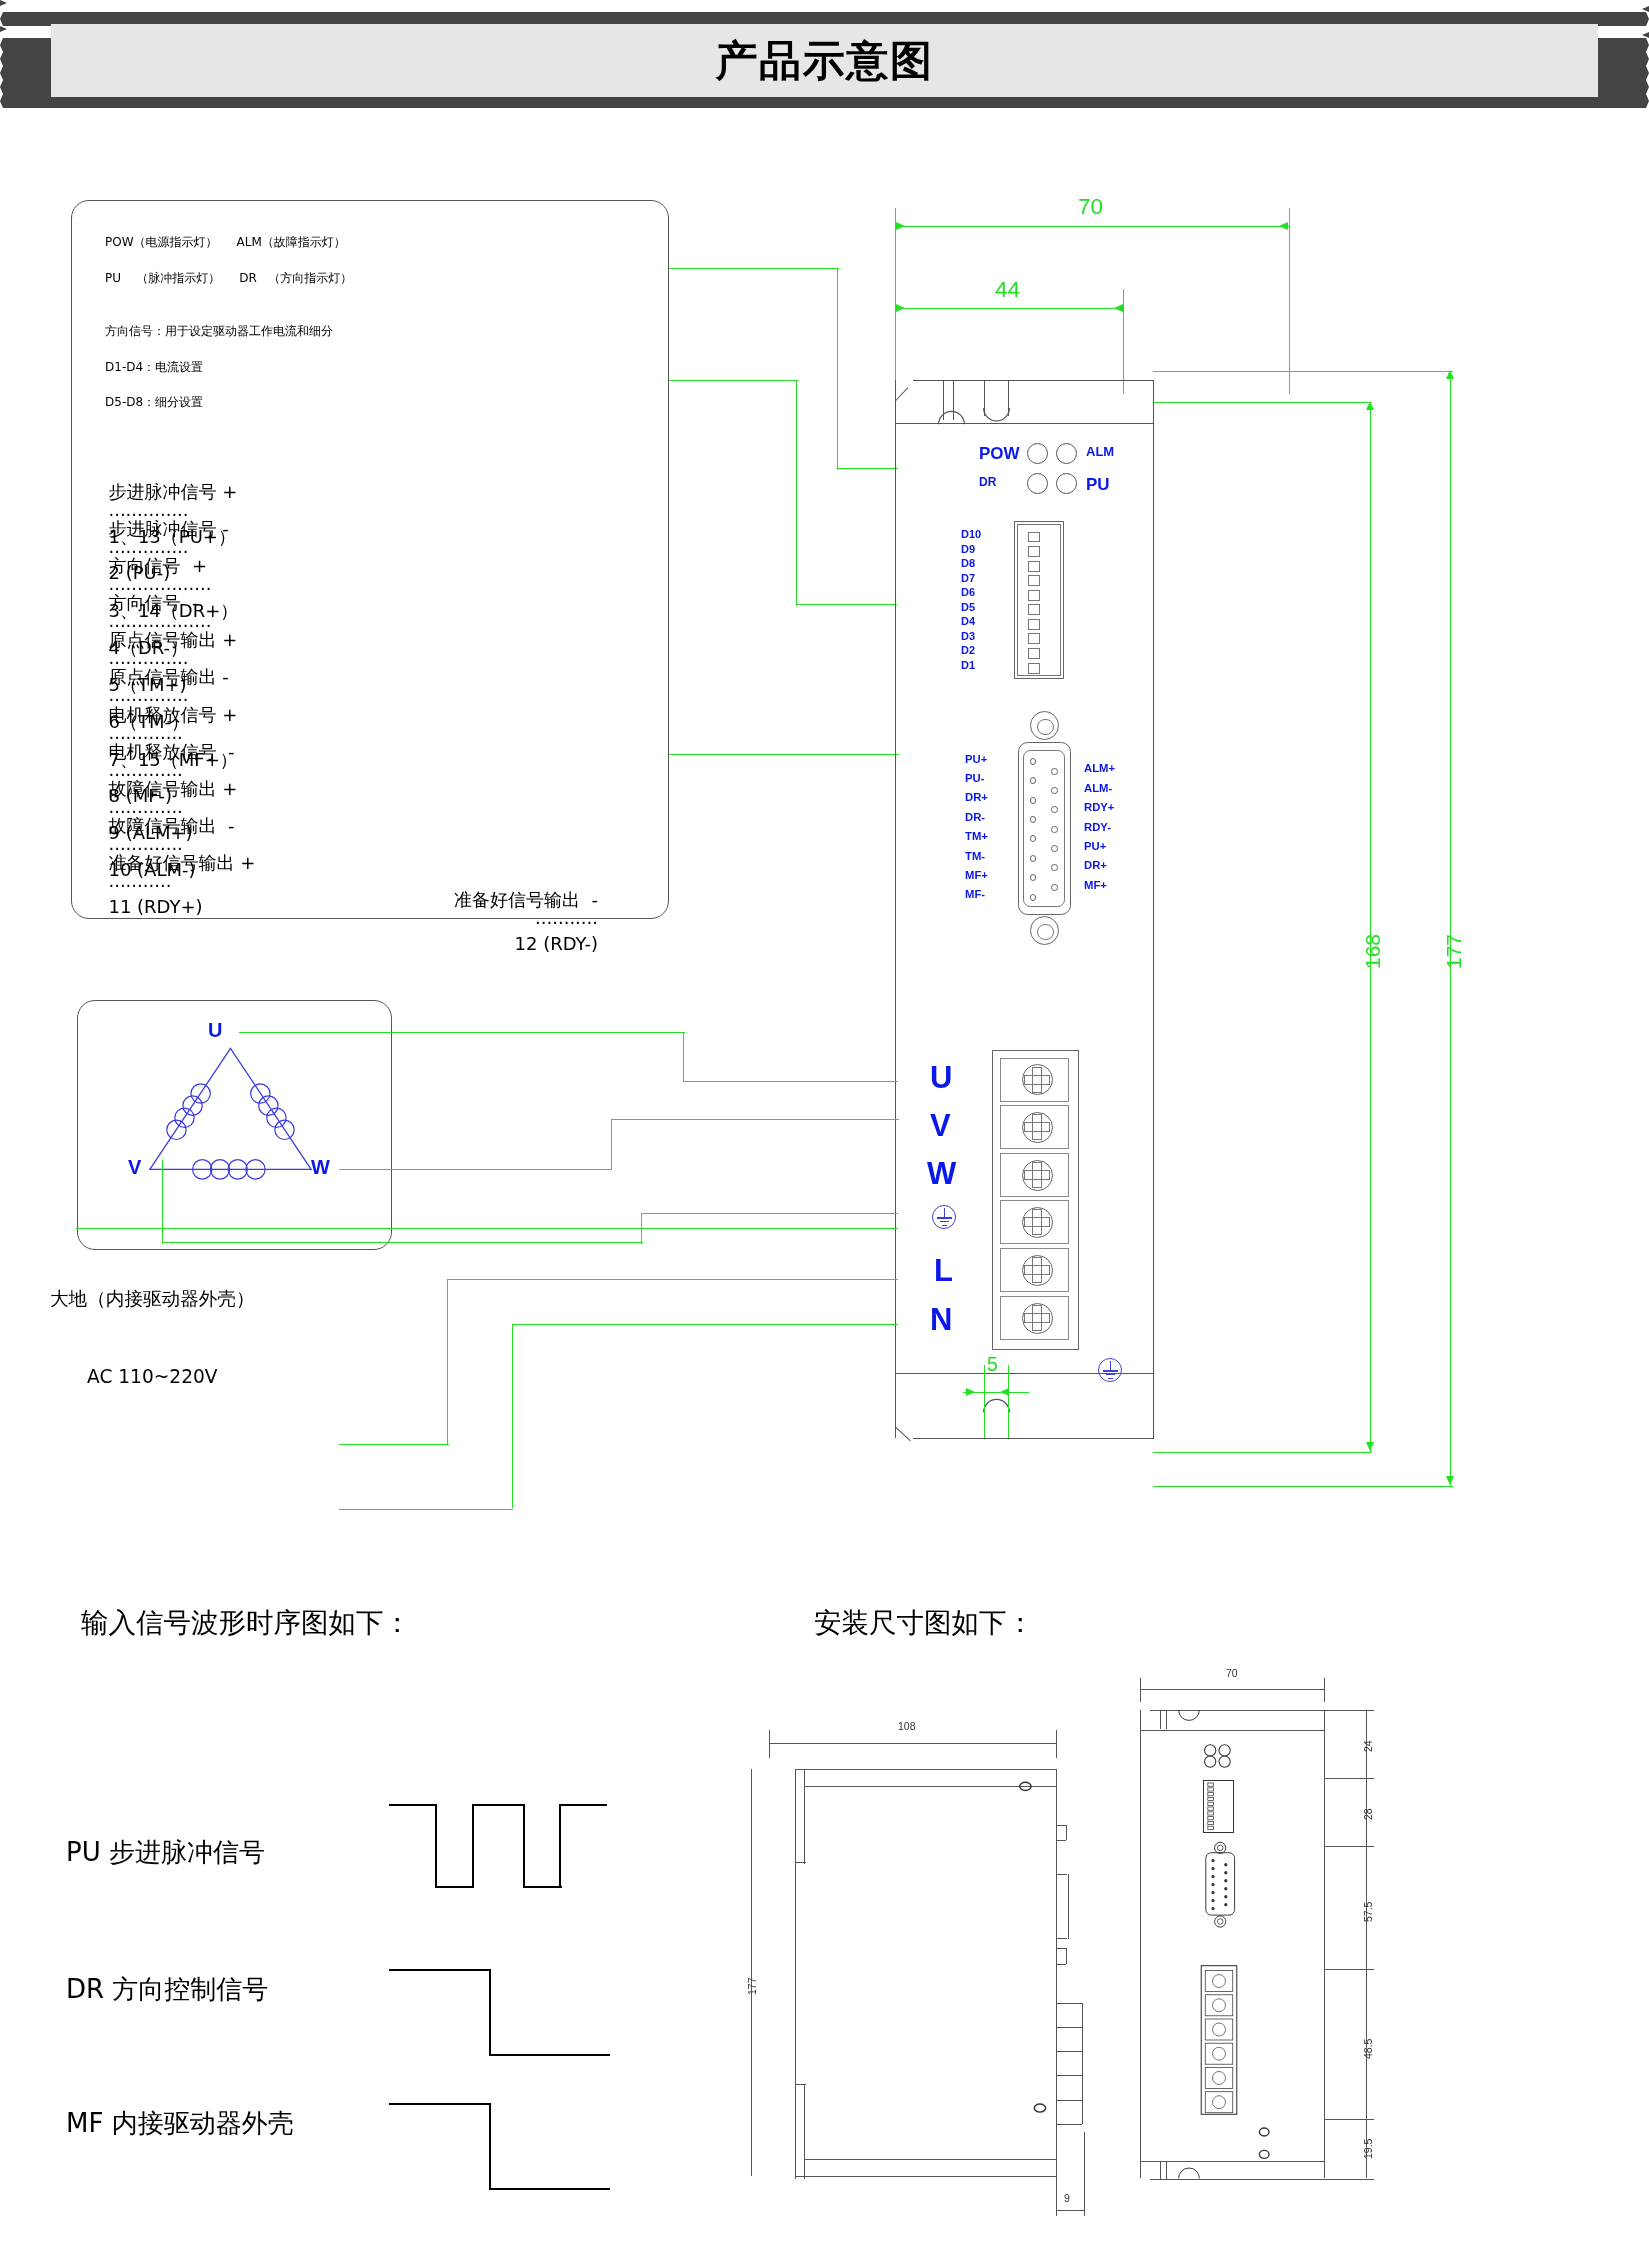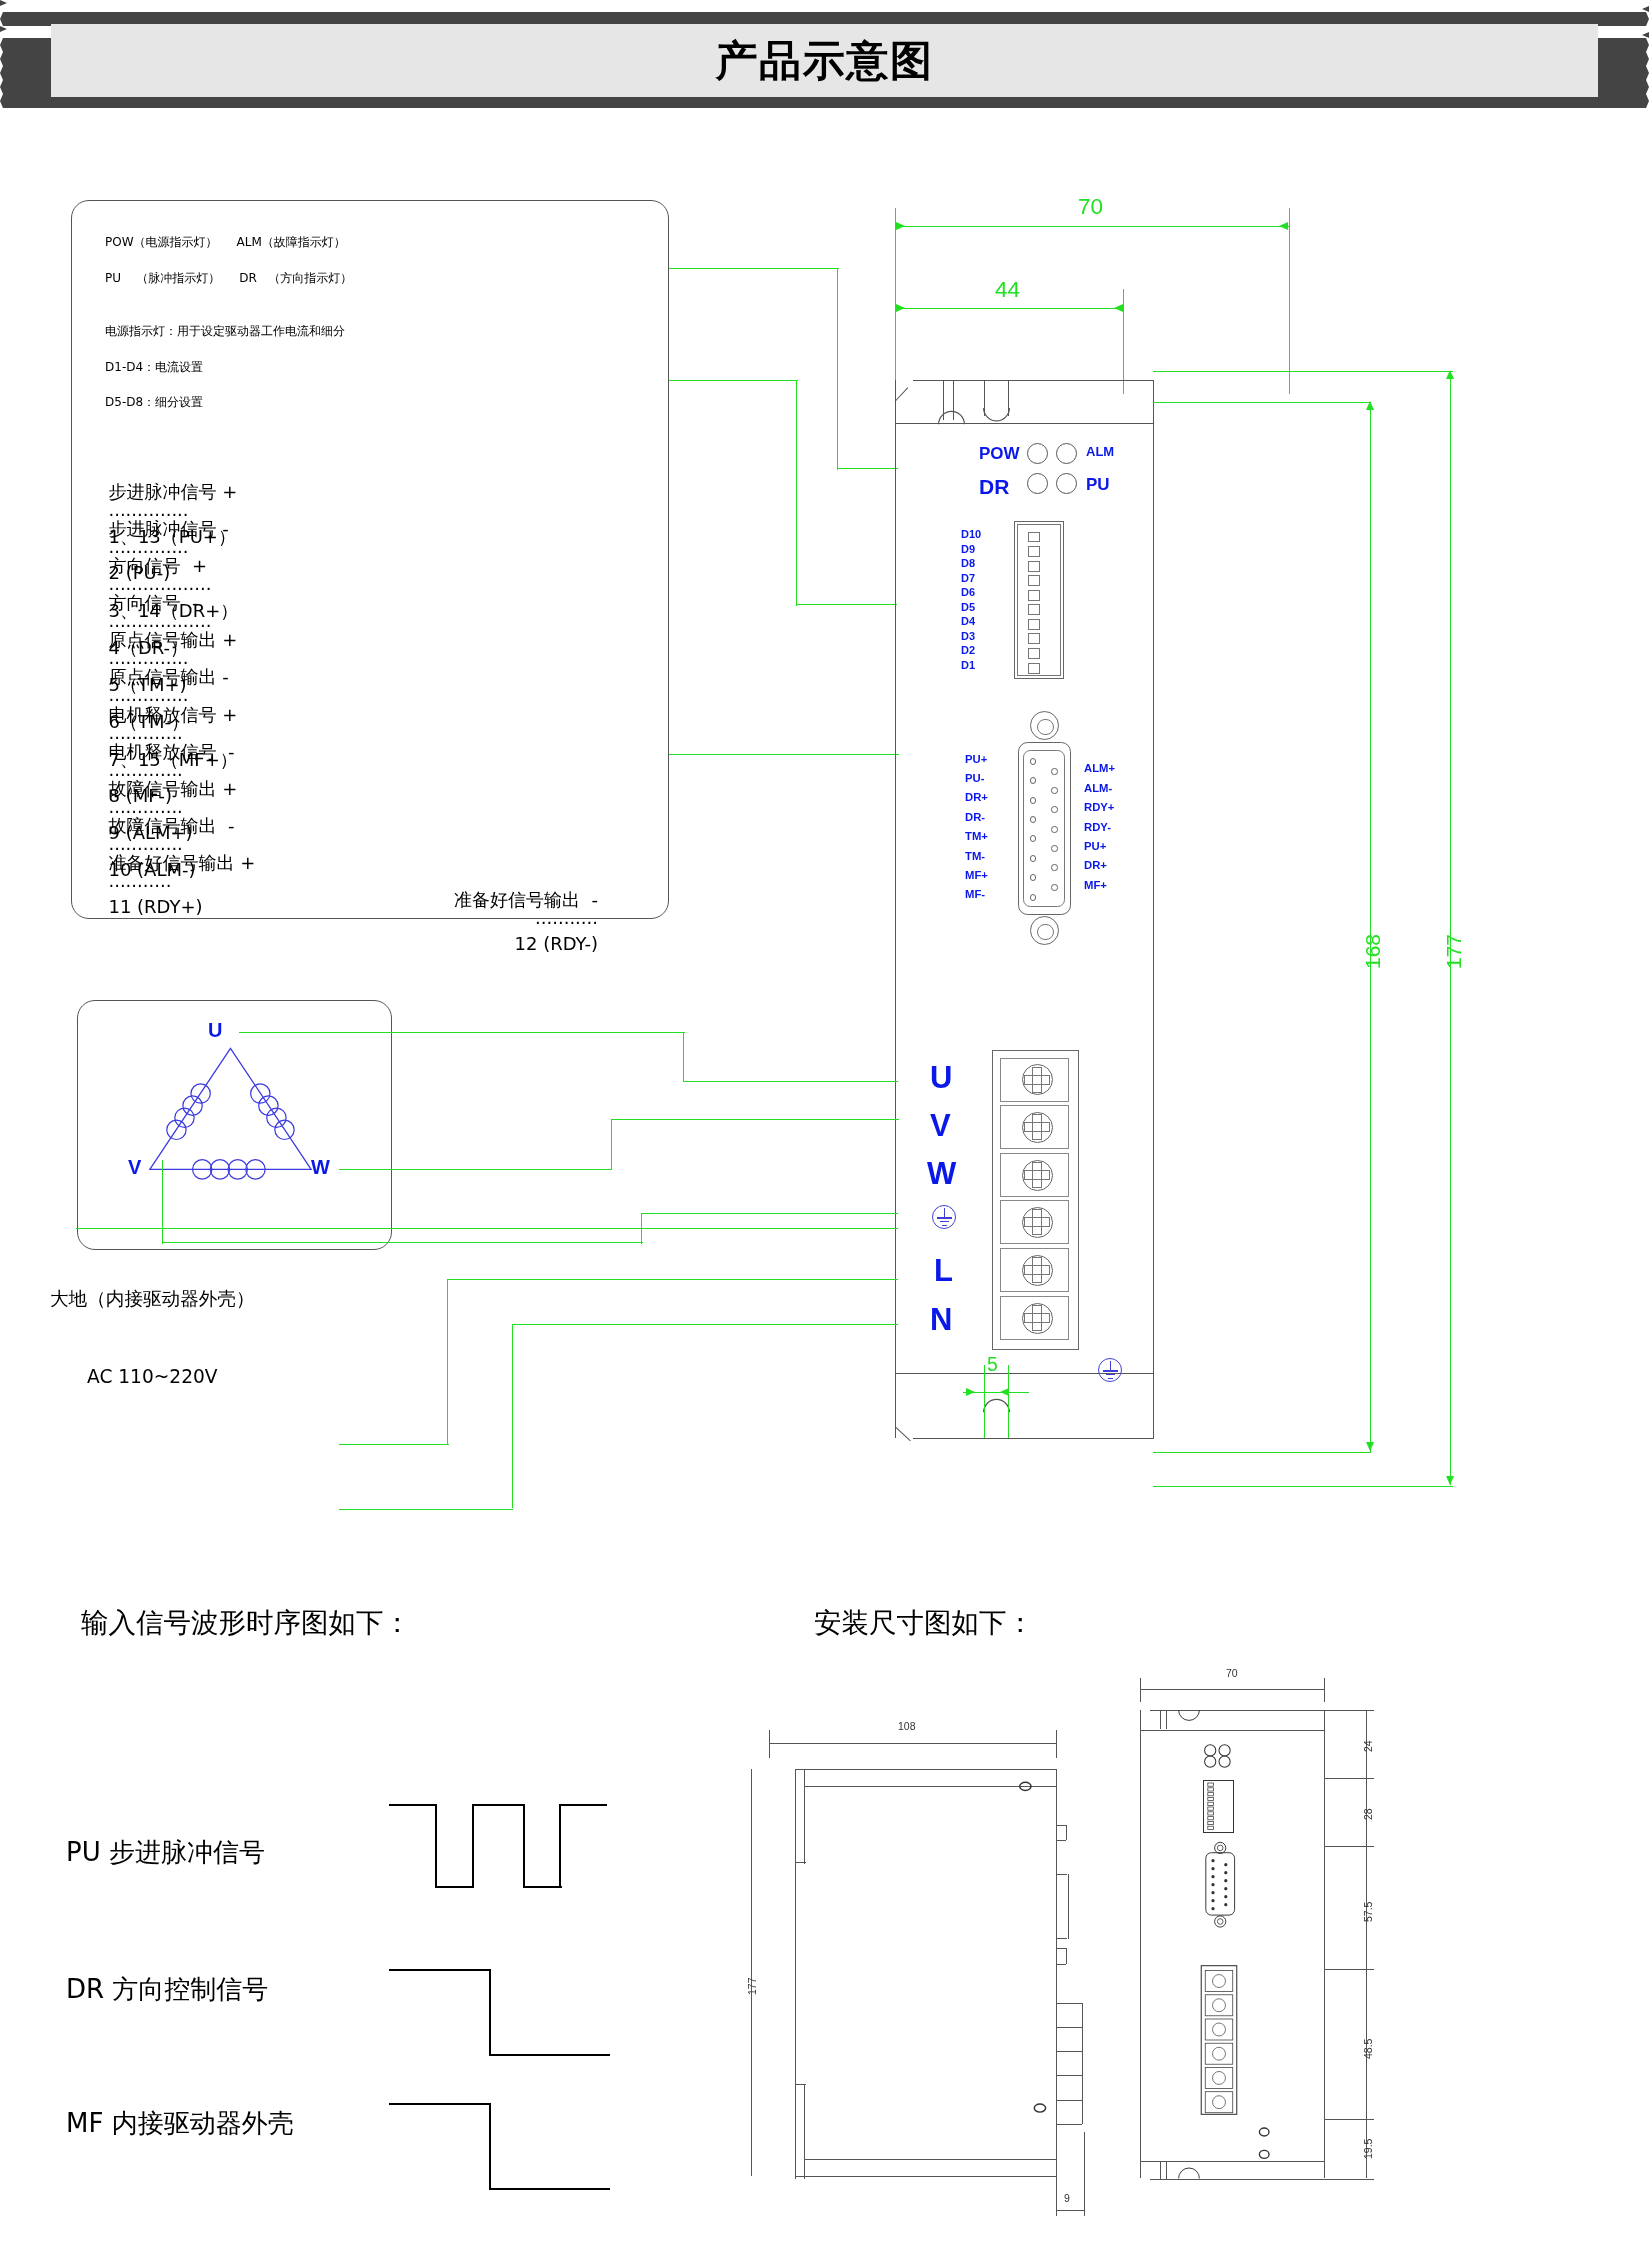--- a/index.html
+++ b/index.html
@@ -266,21 +266,21 @@
 
 <div class="title-banner">
   <span class="title-text">产品示意图</span>
 </div>
 
 <div class="info-box" id="signal-info-box"></div>
 
 <div class="led-line" style="left:105px; top:234px;">POW（电源指示灯）     ALM（故障指示灯）</div>
 <div class="led-line" style="left:105px; top:270px;">PU    （脉冲指示灯）     DR   （方向指示灯）</div>
 
-<div class="dip-line" style="left:105px; top:323px;">电源指示灯：用于设定驱动器工作电流和细分</div>
+<div class="dip-line" style="left:105px; top:323px;">方向信号：用于设定驱动器工作电流和细分</div>
 <div class="dip-line" style="left:105px; top:359px;">D1-D4：电流设置</div>
 <div class="dip-line" style="left:105px; top:394px;">D5-D8：细分设置</div>
 
 <div class="sig-row" style="top:459px;">
   <span>步进脉冲信号 +</span>
   <span>··············</span>
   <span>1、13（PU+）</span>
 </div>
 <div class="sig-row" style="top:496px;">
   <span>步进脉冲信号 -</span>
@@ -394,21 +394,21 @@
 <div class="gl h" style="left:963px; top:1392px; width:66px;"></div>
 <div class="arrow-r" style="left:966px; top:1388px;"></div>
 <div class="arrow-l" style="left:1000px; top:1388px;"></div>
 <div class="green-dim" style="left:987px; top:1353px; font-size:19.4px;">5</div>
 
 <div class="blue-label" style="left:979px; top:444px; font-size:17px;">POW</div>
 <div class="led-circle" style="left:1027px; top:443px;"></div>
 <div class="led-circle" style="left:1056px; top:443px;"></div>
 <div class="blue-label" style="left:1086px; top:444px; font-size:13px;">ALM</div>
 
-<div class="blue-label" style="left:979px; top:475px; font-size:21px;">DR</div>
+<div class="blue-label" style="left:979px; top:475px; font-size:12px;">DR</div>
 <div class="led-circle" style="left:1027px; top:473px;"></div>
 <div class="led-circle" style="left:1056px; top:473px;"></div>
 <div class="blue-label" style="left:1086px; top:475px; font-size:17px;">PU</div>
 
 <div id="dip-block">
   <div id="dip-inner"></div>
   <div class="dip-sw" style="top:9.7px;"></div>
   <div class="dip-sw" style="top:24px;"></div>
   <div class="dip-sw" style="top:39px;"></div>
   <div class="dip-sw" style="top:53px;"></div>

